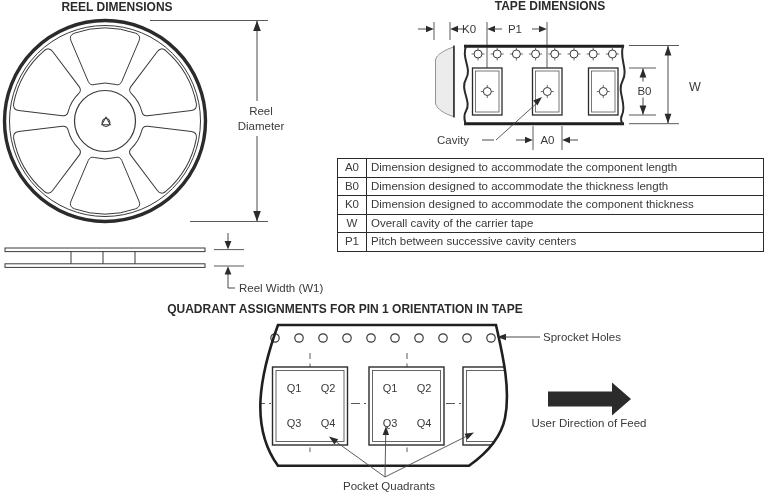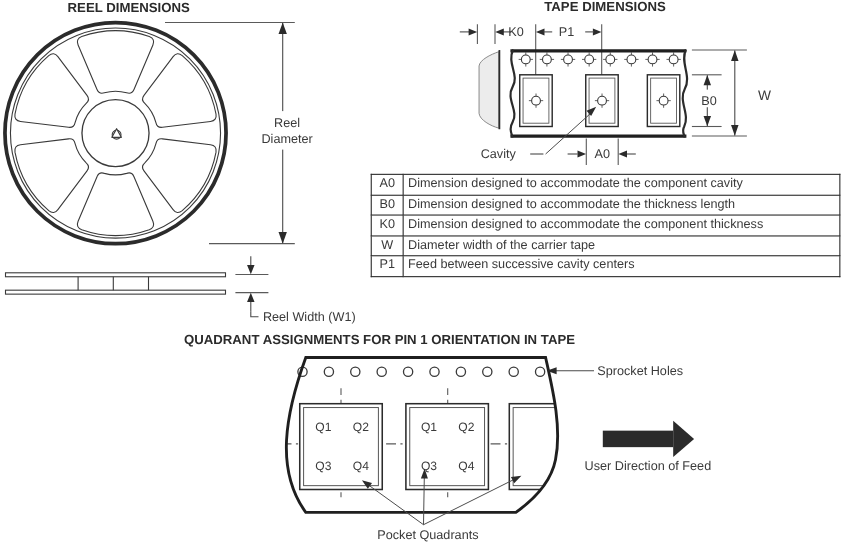--- a/index.html
+++ b/index.html
@@ -261,34 +261,34 @@
     <line x1="385" y1="477" x2="470" y2="434.5" stroke="#4a4a4a" stroke-width="0.9"></line>
     <polygon points="474,432.5 467.4,439.4 464.5,433.7" fill="#2b2b2b"></polygon>
     <text class="lbl" x="389" y="490" text-anchor="middle">Pocket Quadrants</text>
   </g>
 </svg>
 
 <table id="legend">
   <tbody>
     <tr>
       <td class="code">A0</td>
-      <td>Dimension designed to accommodate the component cavity</td>
+      <td>Dimension designed to accommodate the component length</td>
     </tr>
     <tr>
       <td class="code">B0</td>
       <td>Dimension designed to accommodate the thickness length</td>
     </tr>
     <tr>
       <td class="code">K0</td>
       <td>Dimension designed to accommodate the component thickness</td>
     </tr>
     <tr>
       <td class="code">W</td>
-      <td>Diameter width of the carrier tape</td>
+      <td>Overall cavity of the carrier tape</td>
     </tr>
     <tr>
       <td class="code">P1</td>
-      <td>Feed between successive cavity centers</td>
+      <td>Pitch between successive cavity centers</td>
     </tr>
   </tbody>
 </table>
 
 </div>
 
 </body></html>

